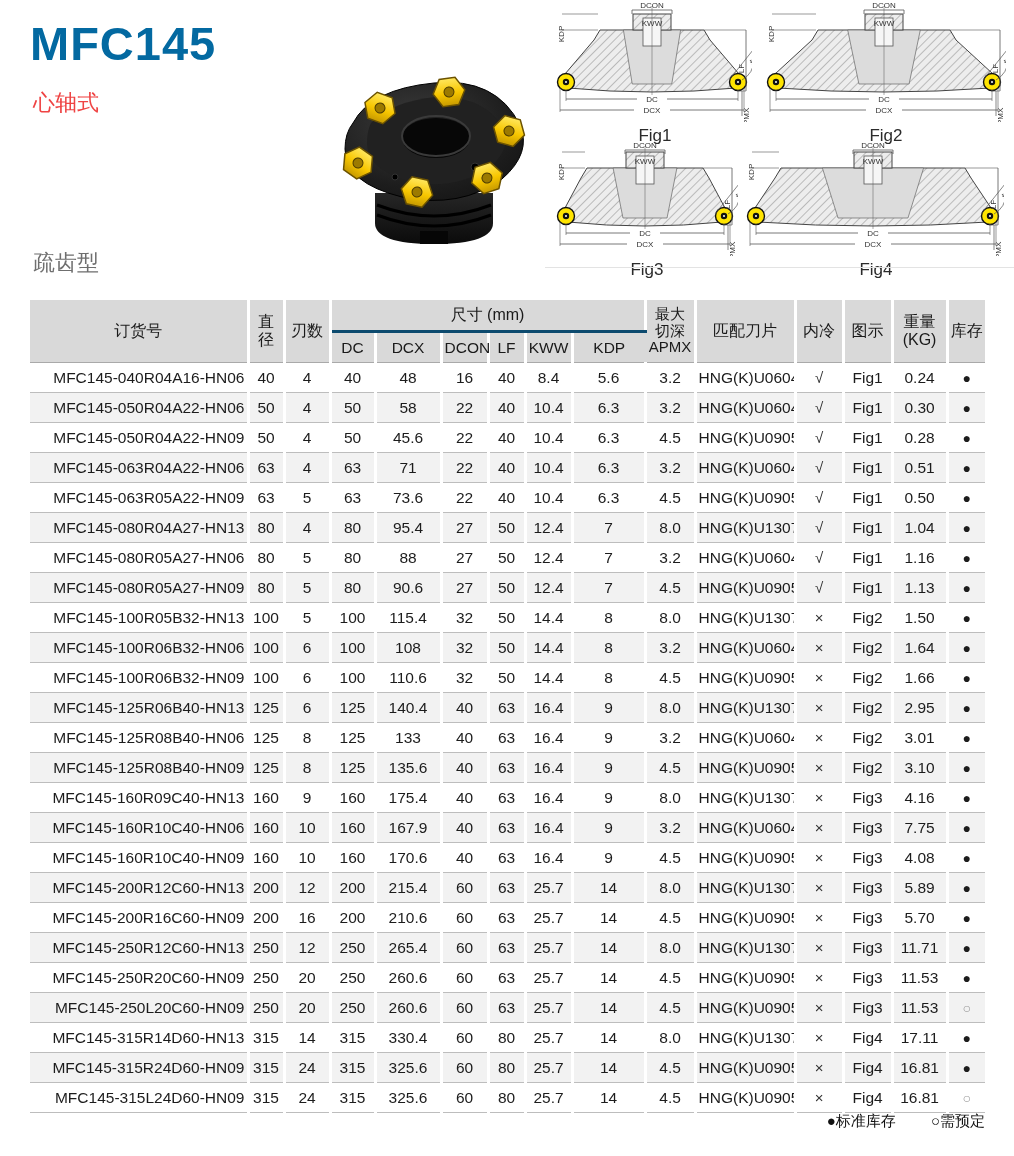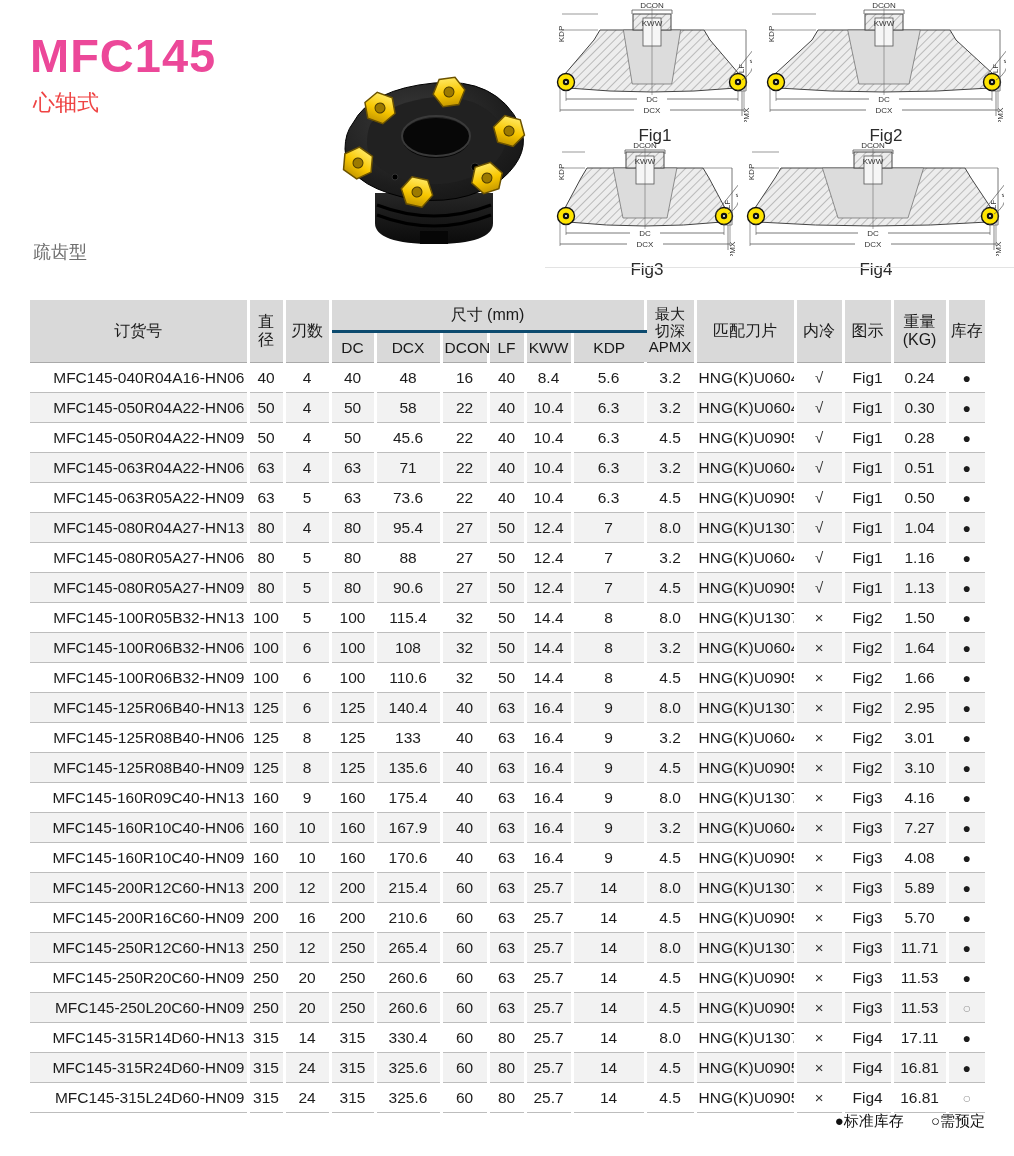--- a/index.html
+++ b/index.html
@@ -1,21 +1,21 @@
 <!DOCTYPE html>
 <html><head>
 <meta charset="utf-8">
 <style>
   html,body{margin:0;padding:0;background:#fff;}
   #page{position:relative;width:1014px;height:1156px;background:#fff;overflow:hidden;
         font-family:"Liberation Sans",sans-serif;color:#1a1a1a;}
   
-  #title{position:absolute;left:30px;top:28px;font-size:47px;font-weight:800;letter-spacing:1px;color:#ec4899;}
+  #title{position:absolute;left:30px;top:16px;font-size:47px;font-weight:800;letter-spacing:1px;color:#0369a1;}
   #subtitle{position:absolute;left:33px;top:88px;font-size:22px;color:#ef4444;}
-  #typelabel{position:absolute;left:33px;top:240px;font-size:18px;color:#6f6f6f;}
+  #typelabel{position:absolute;left:33px;top:248px;font-size:22px;color:#6f6f6f;}
   
   #product{position:absolute;left:323px;top:45px;}
   
   .figbox{position:absolute;}
   .figcap{text-align:center;font-size:17px;color:#2b2b2b;margin-top:0px;}
   .dim{font-size:8px;fill:#333;text-anchor:middle;font-family:"Liberation Sans",sans-serif;}
   .dimS{font-size:7px;fill:#333;text-anchor:middle;font-family:"Liberation Sans",sans-serif;}
   #figsep{position:absolute;left:545px;top:267px;width:469px;height:1px;background:#e3e3e3;}
   
   #cattable{position:absolute;left:30px;top:300px;width:955px;border-collapse:collapse;table-layout:fixed;}
@@ -28,21 +28,21 @@
   #cattable th:last-child, #cattable td:last-child{border-right:none;}
   #cattable td{height:29px;border-right:3px solid #fff;border-bottom:1px solid #bdbdbd;
                font-size:15.5px;color:#1c1c1c;text-align:center;padding:0 2px;white-space:nowrap;overflow:hidden;}
   #cattable tbody tr:nth-child(even) td{background:#f2f2f2;}
   #cattable td.c-order{text-align:right;padding-left:7px;}
   #cattable td.c-stock{font-size:14px;}
   #cattable td.c-stock.open{color:#9a9a9a;}
   #cattable td.c-cool{font-size:15px;color:#333;}
   
   #legend{position:absolute;left:30px;top:1112px;width:955px;text-align:right;font-size:15px;color:#111;}
-  #legend .entry{margin-left:23px;}
+  #legend .entry{margin-left:31px;}
 </style>
 </head>
 <body>
 
 <div id="page">
 
   <svg width="0" height="0" style="position:absolute">
     <defs>
       <pattern id="hatch" width="6" height="6" patternUnits="userSpaceOnUse" patternTransform="rotate(45)">
         <rect width="6" height="6" fill="#ededed"></rect>
@@ -608,21 +608,21 @@
           <td>160</td>
           <td>167.9</td>
           <td>40</td>
           <td>63</td>
           <td>16.4</td>
           <td>9</td>
           <td>3.2</td>
           <td>HNG(K)U0604</td>
           <td class="c-cool">×</td>
           <td>Fig3</td>
-          <td>7.27</td>
+          <td>7.75</td>
           <td class="c-stock">●</td>
         </tr>
         <tr>
           <td class="c-order">MFC145-160R10C40-HN09</td>
           <td>160</td>
           <td>10</td>
           <td>160</td>
           <td>170.6</td>
           <td>40</td>
           <td>63</td>

